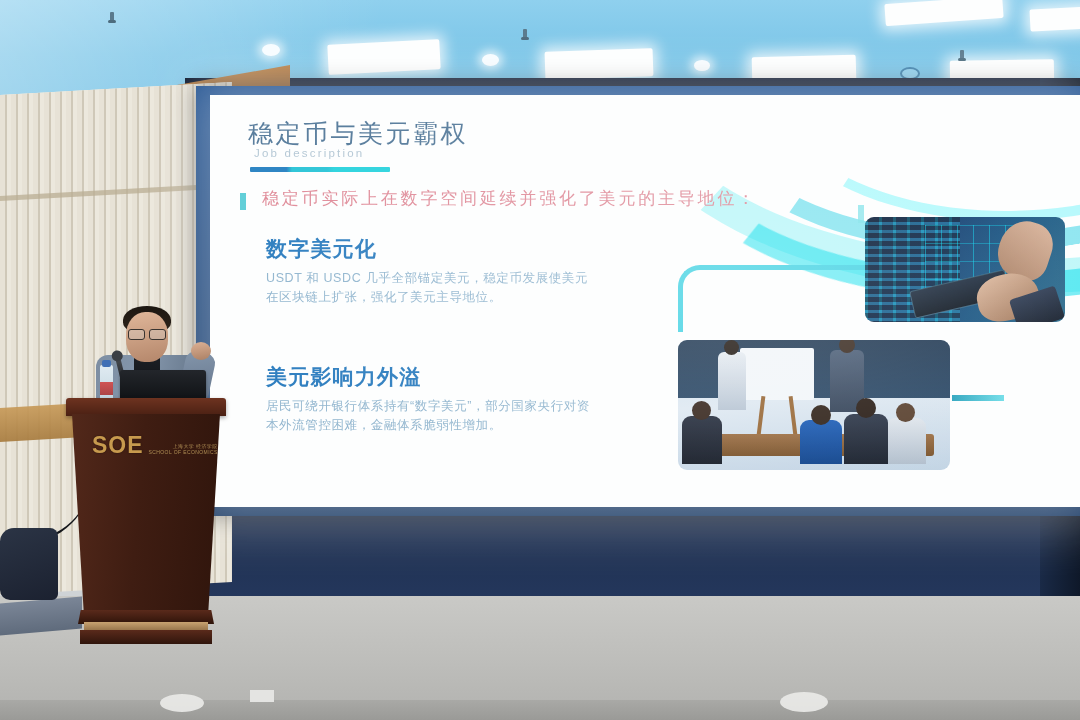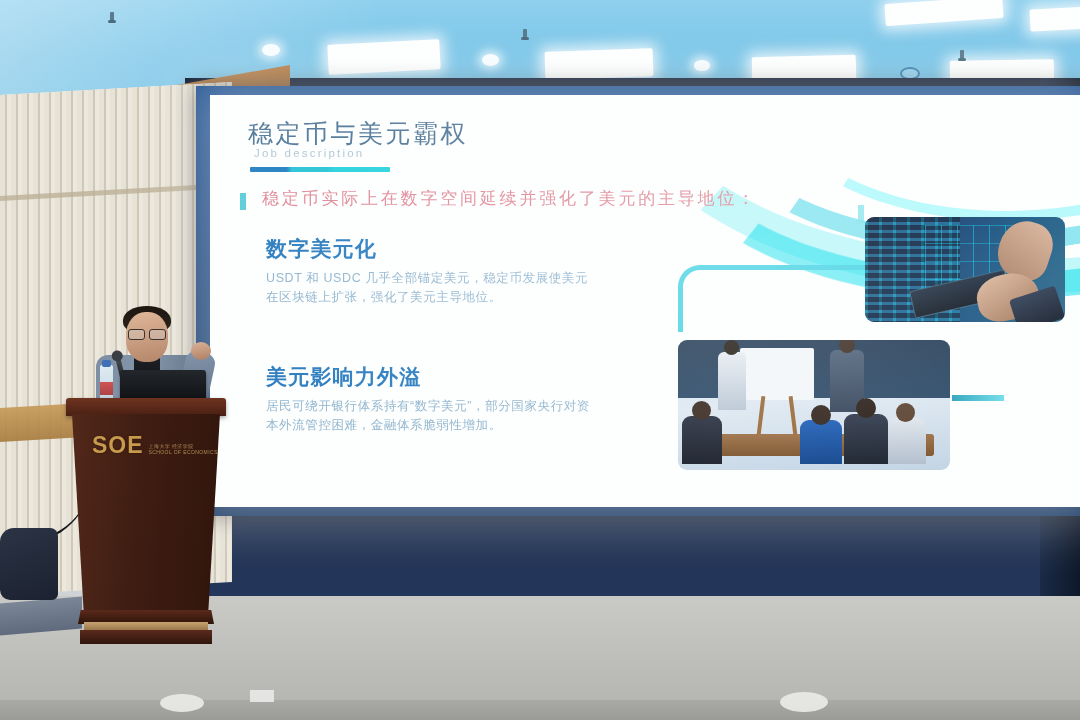--- a/index.html
+++ b/index.html
@@ -301,21 +301,21 @@
   }
   .podium-base2{
     position:absolute;left:84px;top:622px;width:124px;height:10px;
     background:linear-gradient(180deg,#c8a271,#8d6b43);
   }
   .podium-base3{
     position:absolute;left:80px;top:630px;width:132px;height:14px;
     background:linear-gradient(180deg,#5a2a1b,#30150c);
   }
   .podium-logo{
-    position:absolute;left:92px;top:432px;display:flex;align-items:flex-end;gap:5px;
+    position:absolute;left:92px;top:432px;display:flex;align-items:flex-end;gap:5px;text-align:right;
   }
   .podium-logo .soe{
     font-size:23px;font-weight:700;color:#c79a4e;letter-spacing:1px;
     font-family:"Liberation Sans",sans-serif;text-shadow:0 0 2px rgba(0,0,0,.5);
   }
   .podium-logo .cn{
     font-size:5px;line-height:1.35;color:#b08f55;letter-spacing:.4px;padding-bottom:3px;
   }
 
   .speaker-head{

